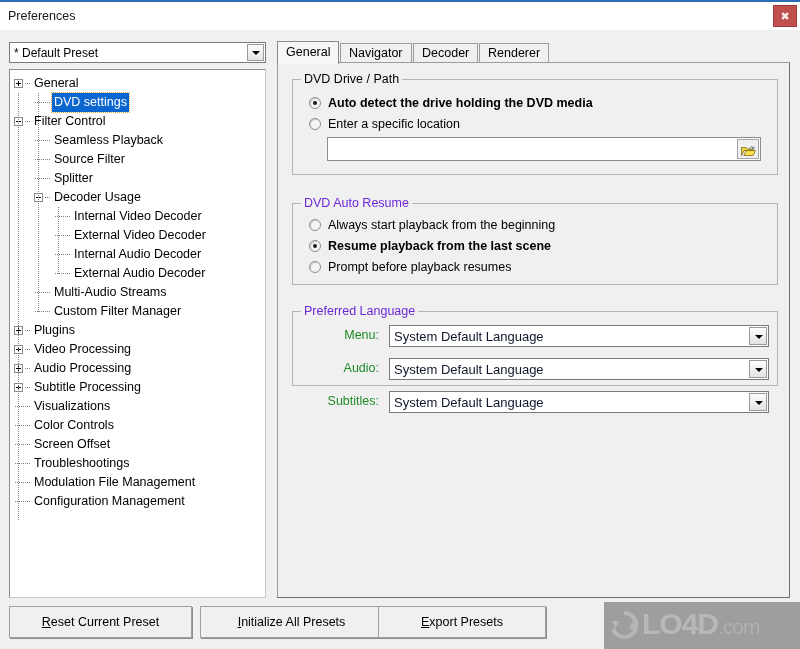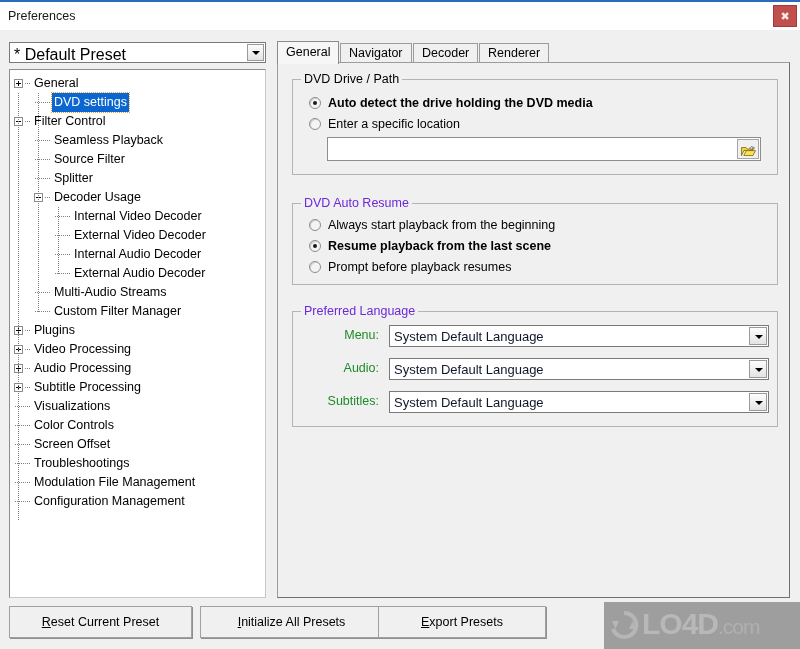--- a/index.html
+++ b/index.html
@@ -76,21 +76,21 @@
     left: 9px; top: 12px;
     width: 257px; height: 21px;
     background: #ffffff;
     border: 1px solid #7a7a7a;
     box-sizing: border-box;
     cursor: pointer;
   }
   .preset-combo .value {
     position: absolute;
     left: 4px; top: 3px;
-    font-size: 16px;
+    font-size: 12px;
     color: #000;
     white-space: nowrap;
   }
   .combo-arrow {
     position: absolute;
     right: 1px; top: 1px;
     width: 17px; height: 17px;
     background: linear-gradient(#fdfdfd, #e3e3e3);
     border: 1px solid #9a9a9a;
     box-sizing: border-box;
@@ -467,21 +467,21 @@
           <span class="radio checked"></span>
           <span class="rlabel">Resume playback from the last scene</span>
         </div>
 
         <div class="radio-row" style="left:16px; top:54px;">
           <span class="radio"></span>
           <span class="rlabel">Prompt before playback resumes</span>
         </div>
       </div>
 
-      <div class="group" style="left:14px; top:248px; width:486px; height:116px;">
+      <div class="group" style="left:14px; top:248px; width:486px; height:75px;">
         <div class="gtitle blue">Preferred Language</div>
 
         <div class="lang-row" style="left:10px; top:13px; width:466px;">
           <div class="lang-label" style="right:390px; width:80px;">Menu:</div>
           <div class="lang-combo" style="left:86px; width:380px;">
             <div class="value">System Default Language</div>
             <div class="combo-arrow"></div>
           </div>
         </div>
 

